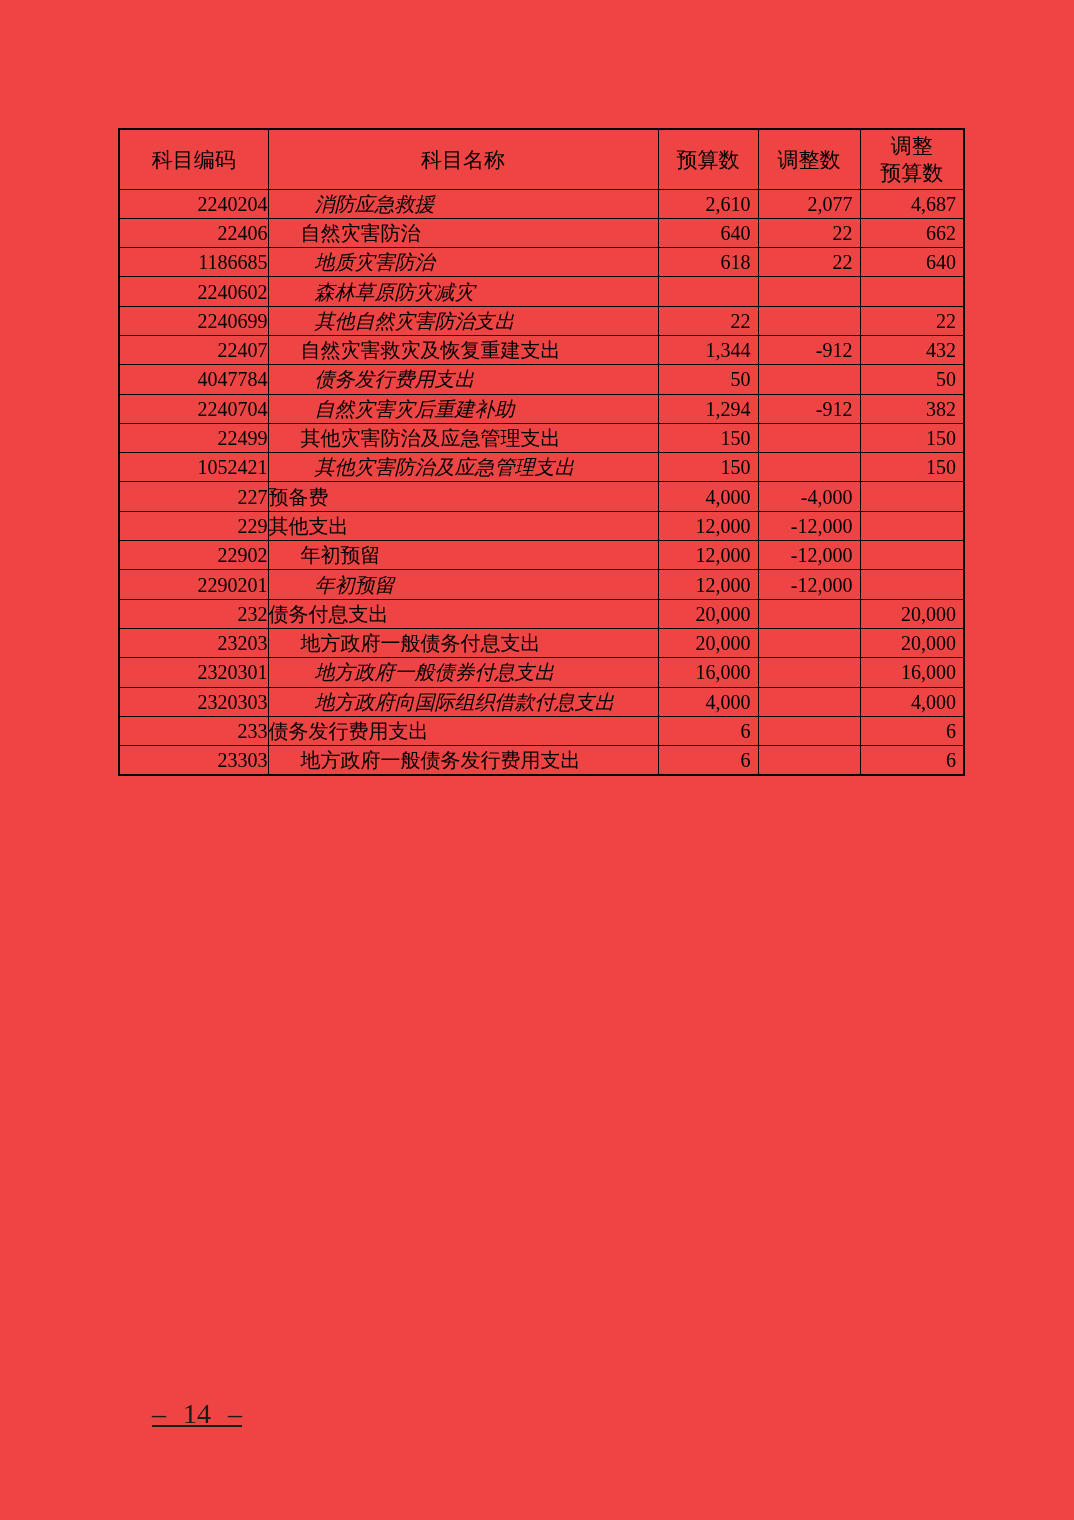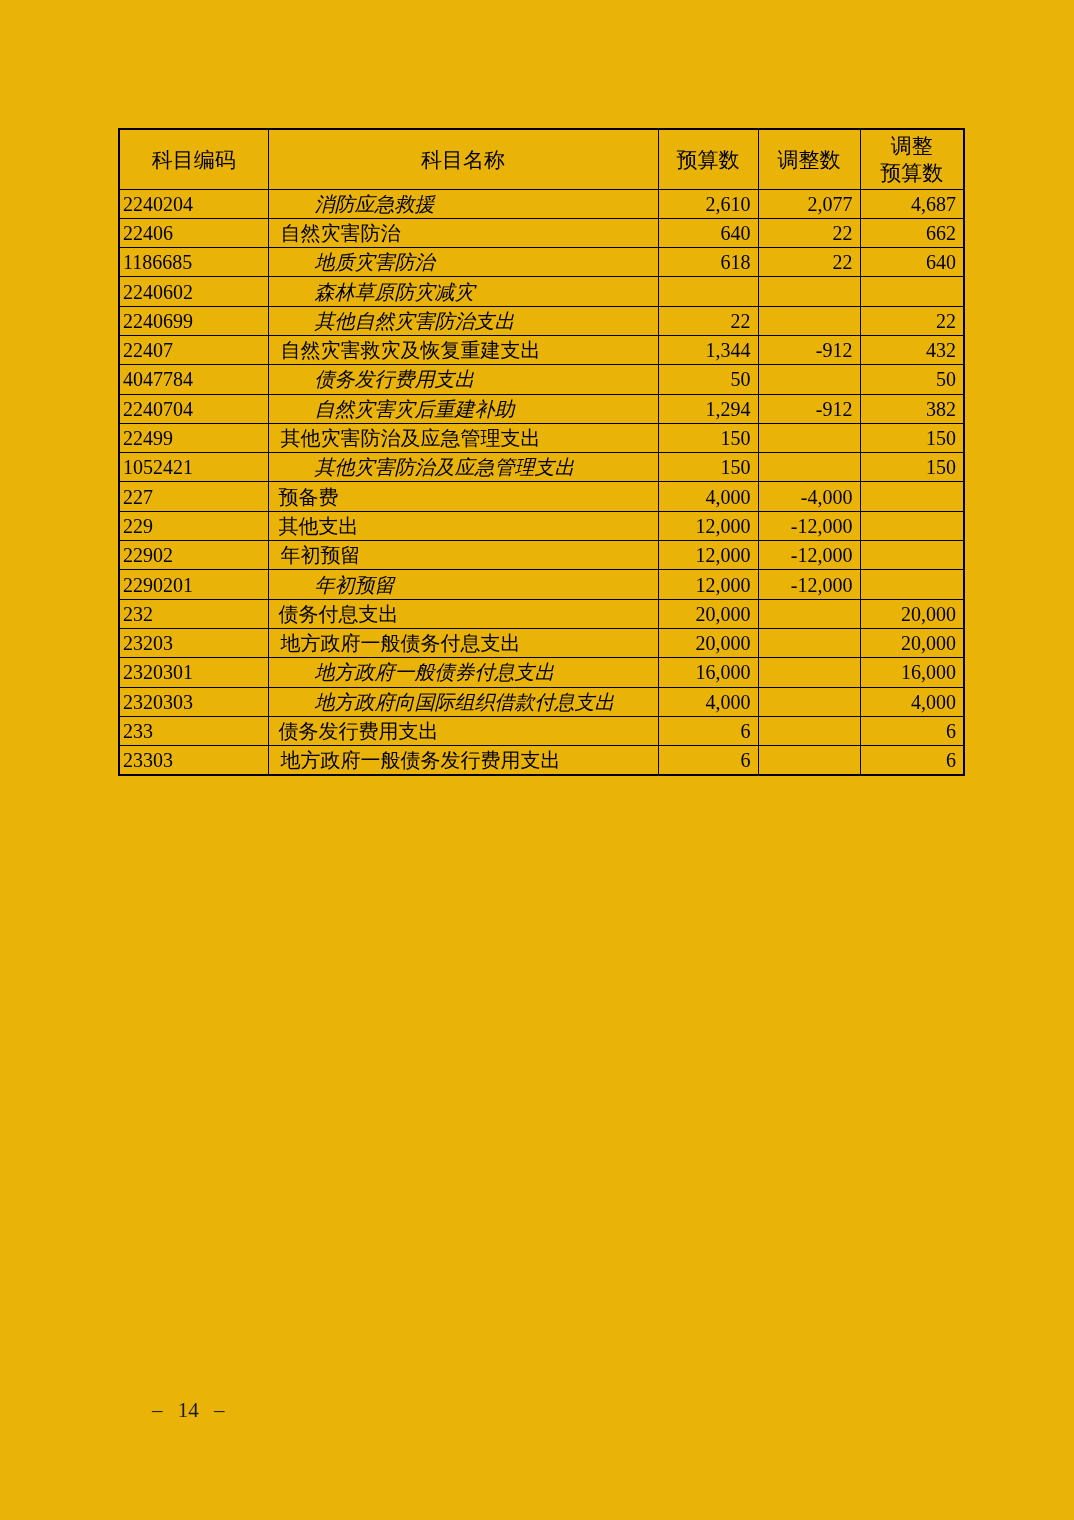--- a/index.html
+++ b/index.html
@@ -1,20 +1,20 @@
 <!DOCTYPE html>
 <html><head>
 <meta charset="utf-8">
 <style>
   html, body { margin: 0; padding: 0; background: #ffffff; }
   .page {
     position: relative;
     width: 1074px;
     height: 1520px;
-    background: #eab308;
+    background: #ef4444;
     font-family: "Liberation Serif", serif;
     color: #000000;
     overflow: hidden;
   }
   table.budget-table {
     position: absolute;
     left: 118px;
     top: 128px;
     width: 845px;
     border-collapse: collapse;
@@ -36,33 +36,34 @@
     vertical-align: middle;
     white-space: pre-line;
     line-height: 1.3;
   }
   .budget-table tbody tr { height: 29.3px; }
   .budget-table td {
     font-size: 20px;
     vertical-align: middle;
     line-height: 1;
   }
-  td.cell-code { text-align: left; padding-left: 3px; }
+  td.cell-code { text-align: right; padding-left: 3px; }
   td.cell-name { text-align: left; }
-  td.cell-name.indent-0 { padding-left: 10px; }
-  td.cell-name.indent-1 { padding-left: 12px; }
+  td.cell-name.indent-0 { padding-left: 0; }
+  td.cell-name.indent-1 { padding-left: 32px; }
   td.cell-name.indent-2 { padding-left: 46px; font-style: italic; }
   td.num { text-align: right; padding-right: 7px; }
   .page-number {
     position: absolute;
     left: 152px;
     top: 1398px;
-    font-size: 21px;
+    font-size: 28px;
     word-spacing: 10px;
     color: #1a1a1a;
+    text-decoration: underline;
   }
 </style>
 </head>
 <body>
 
 <div class="page">
   <table class="budget-table">
     <colgroup>
       <col style="width:149px">
       <col style="width:390px">

